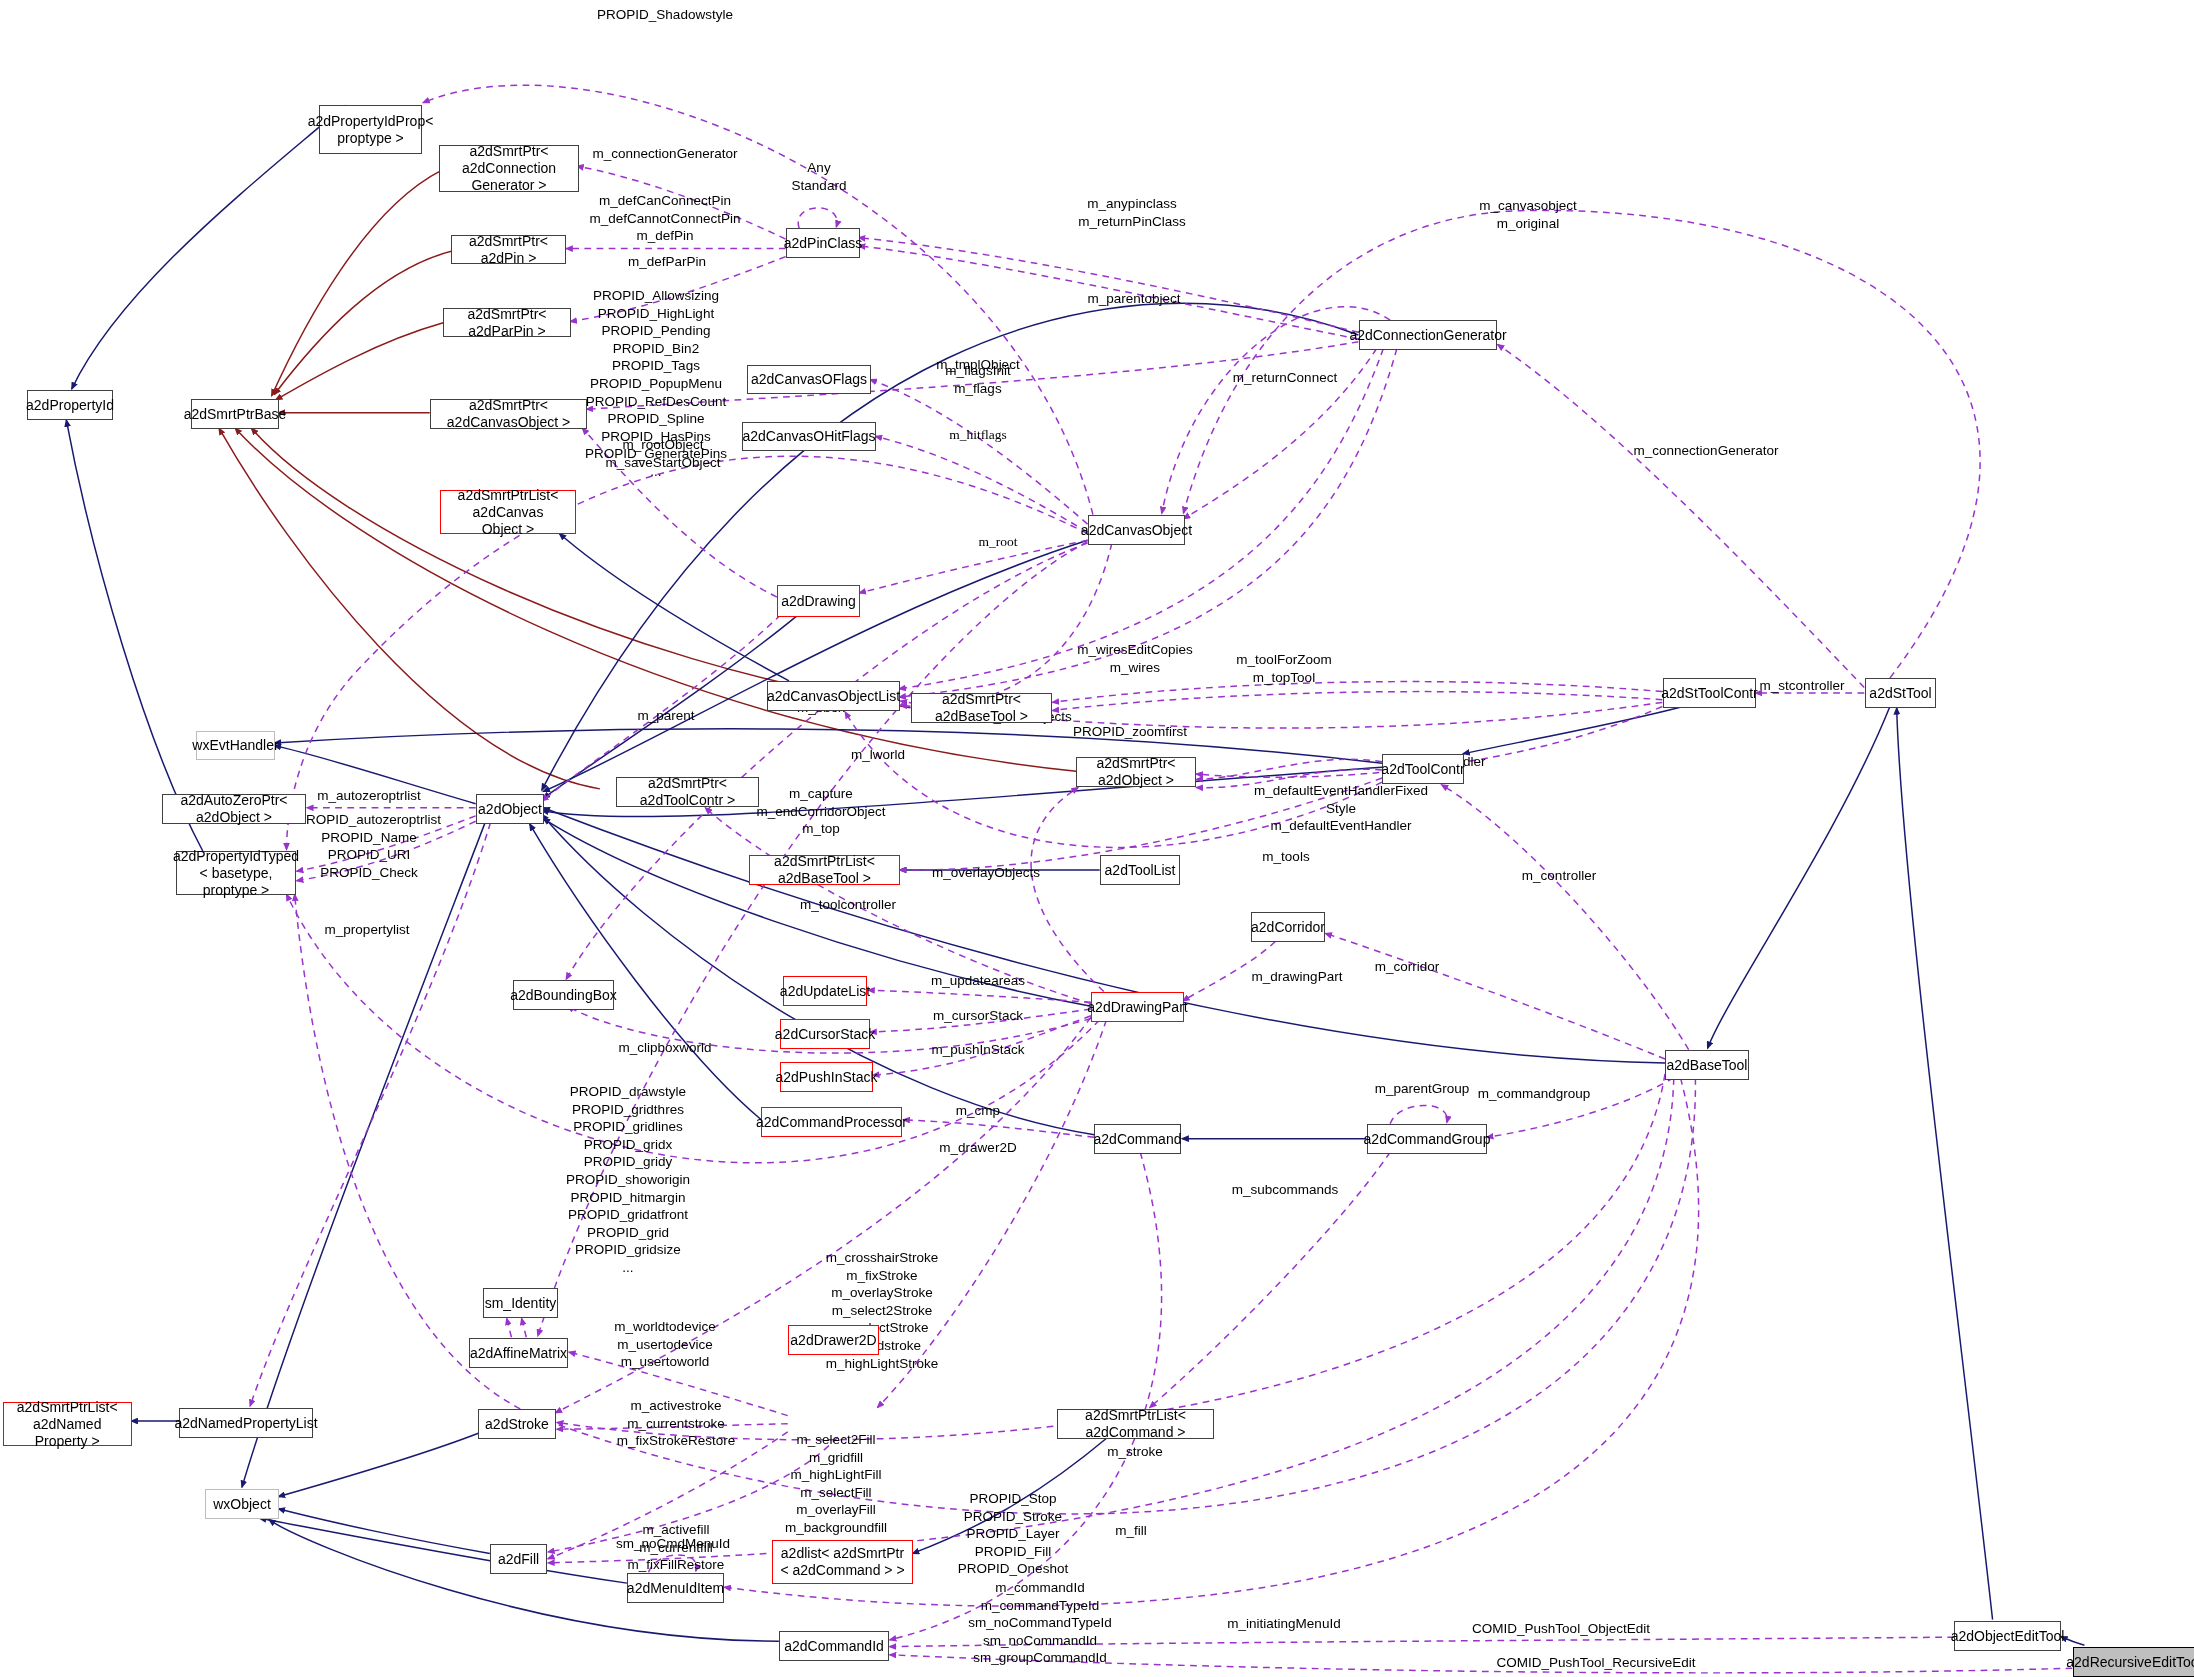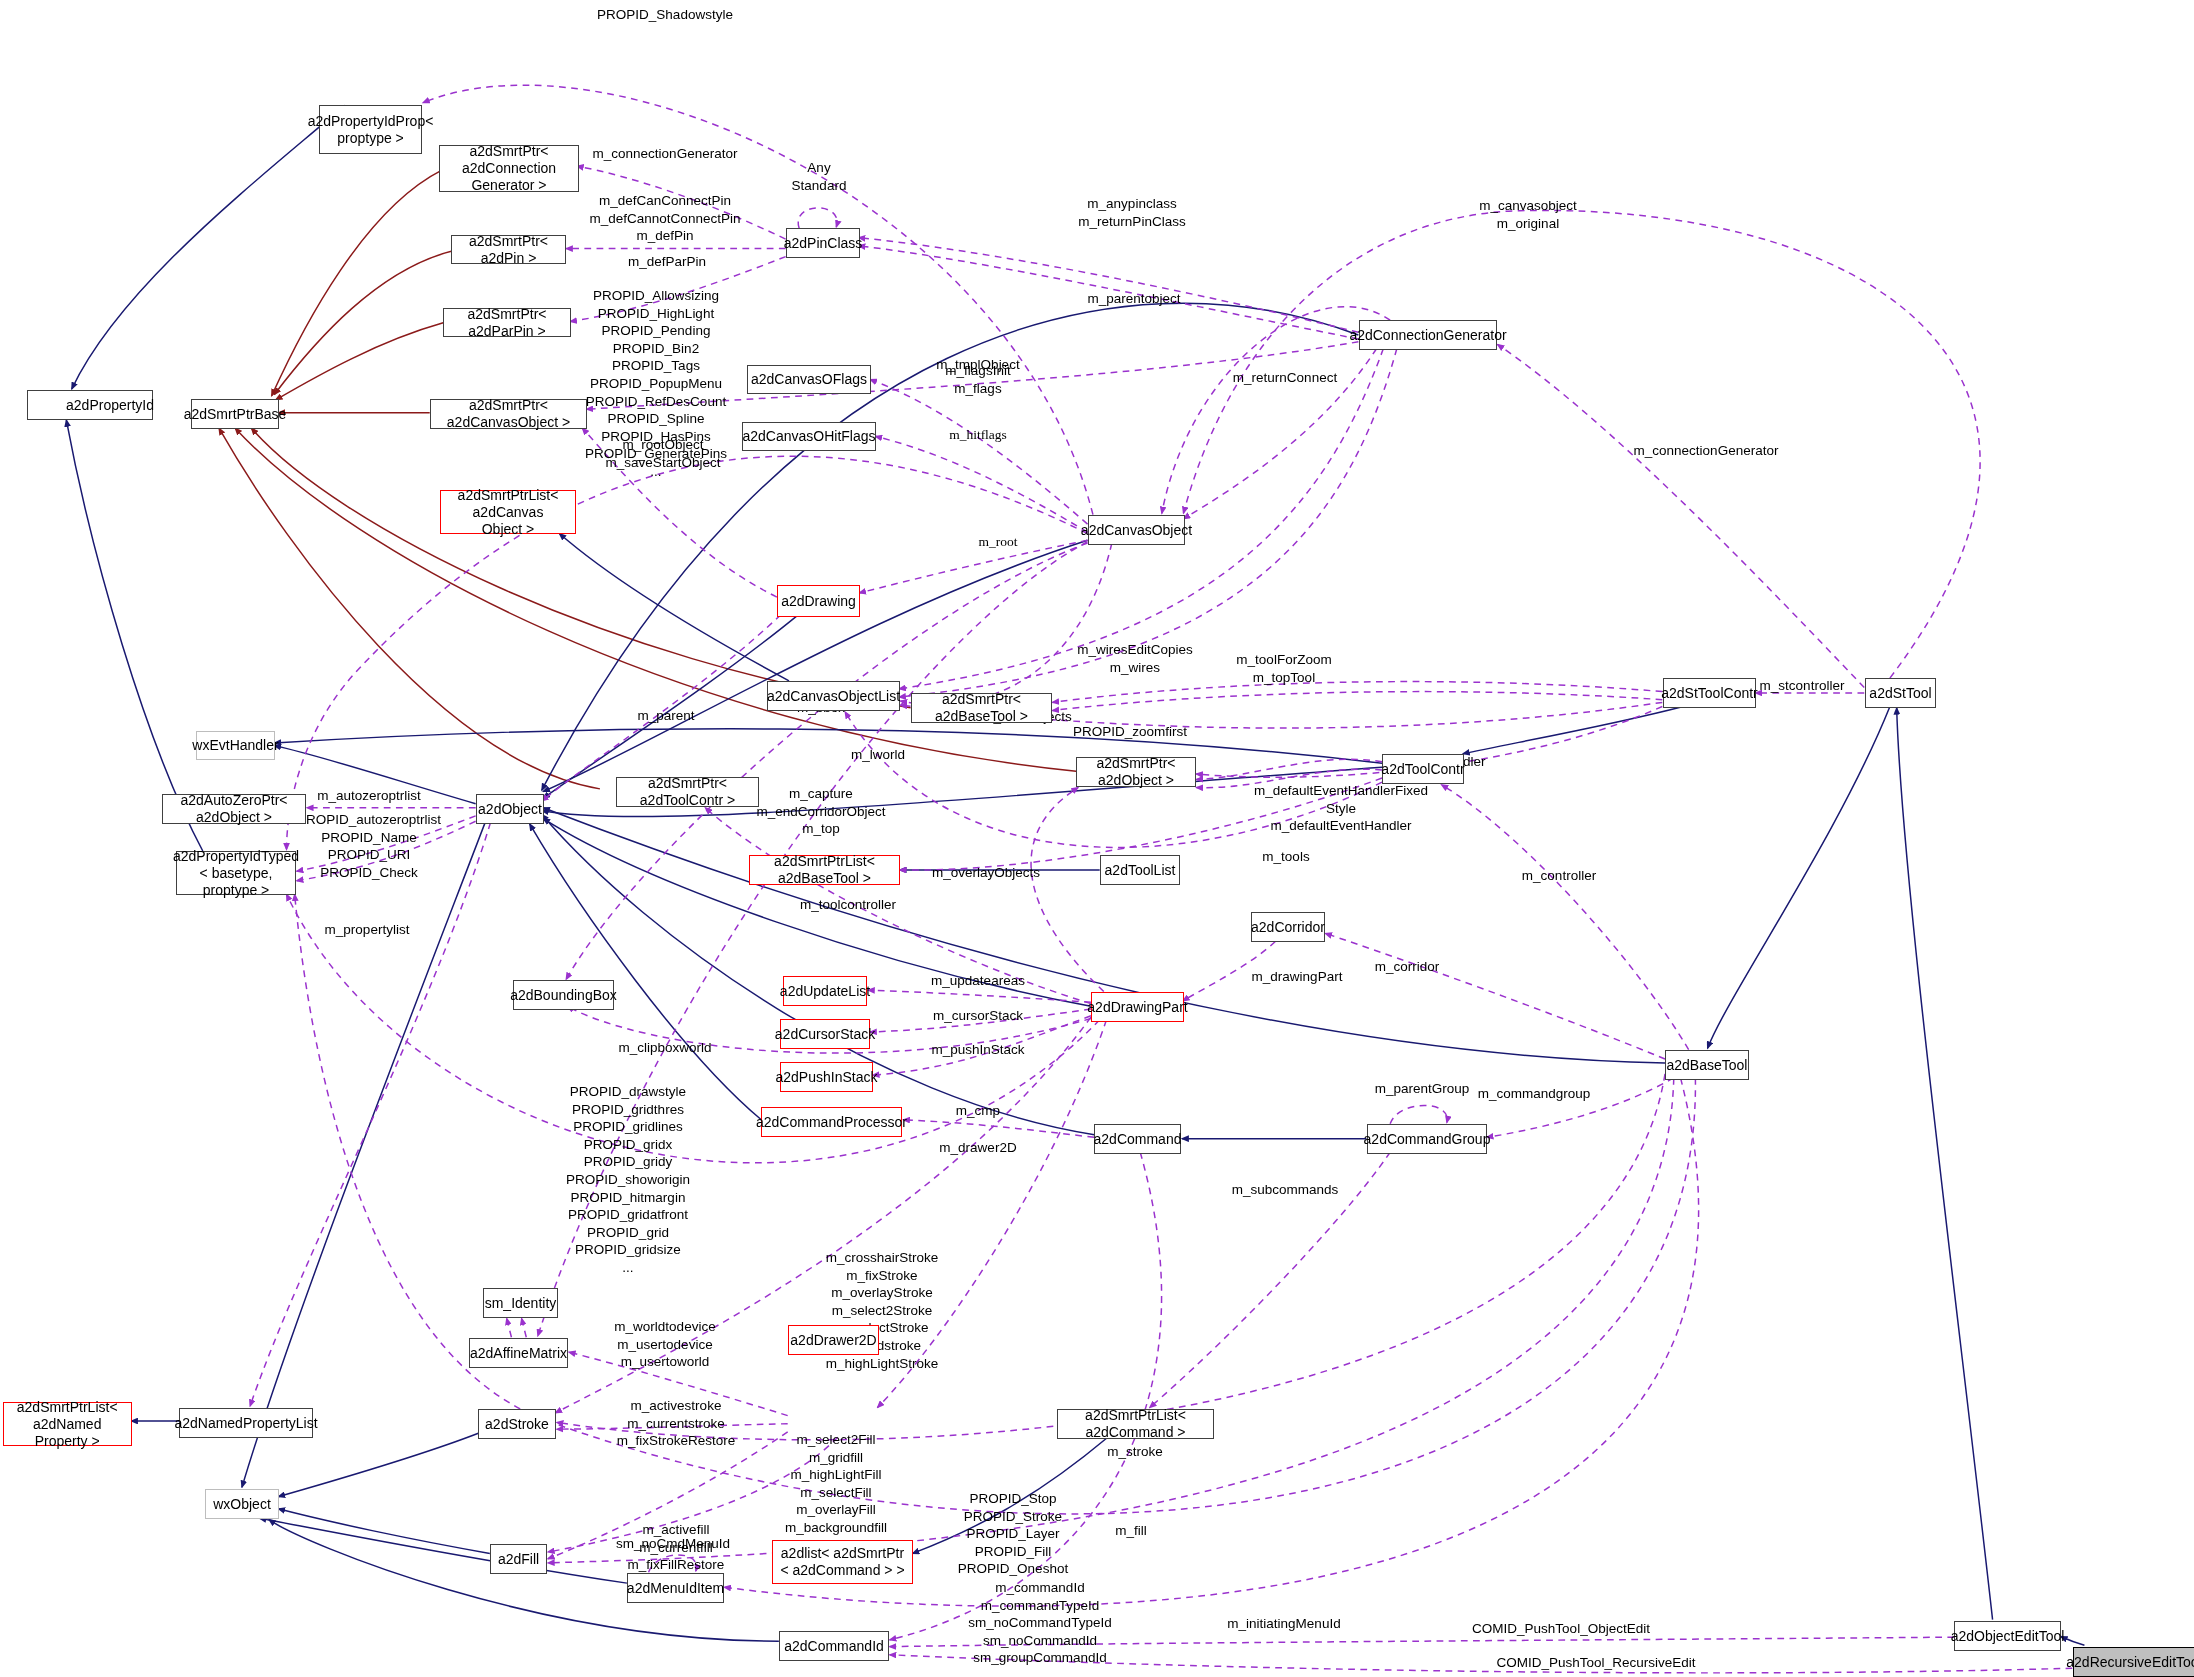--- a/index.html
+++ b/index.html
@@ -137,21 +137,21 @@
     </svg>
 <div class="node plain" style="left: 319px; top: 105px; width: 101px; height: 47px;">a2dPropertyIdProp&lt;
 proptype &gt;</div>
     <div class="node plain" style="left: 439px; top: 145px; width: 138px; height: 45px;">a2dSmrtPtr&lt; a2dConnection
 Generator &gt;</div>
     <div class="node plain" style="left: 451px; top: 235px; width: 113px; height: 27px;">a2dSmrtPtr&lt; a2dPin &gt;</div>
     <div class="node plain" style="left: 443px; top: 308px; width: 126px; height: 27px;">a2dSmrtPtr&lt; a2dParPin &gt;</div>
     <div class="node plain" style="left: 191px; top: 399px; width: 86px; height: 28px;">a2dSmrtPtrBase</div>
     <div class="node plain" style="left: 430px; top: 399px; width: 155px; height: 28px;">a2dSmrtPtr&lt; a2dCanvasObject &gt;</div>
     <div class="node plain" style="left: 786px; top: 228px; width: 72px; height: 28px;">a2dPinClass</div>
-    <div class="node plain" style="left: 27px; top: 390px; width: 84px; height: 28px; padding-left: 40px;">a2dPropertyId</div>
+    <div class="node plain" style="left: 27px; top: 390px; width: 84px; height: 28px;">a2dPropertyId</div>
     <div class="node plain" style="left: 747px; top: 365px; width: 122px; height: 27px;">a2dCanvasOFlags</div>
     <div class="node plain" style="left: 742px; top: 422px; width: 132px; height: 27px;">a2dCanvasOHitFlags</div>
     <div class="node plain" style="left: 1088px; top: 515px; width: 95px; height: 28px;">a2dCanvasObject</div>
     <div class="node red" style="left: 777px; top: 585px; width: 81px; height: 30px;">a2dDrawing</div>
     <div class="node red" style="left: 440px; top: 490px; width: 134px; height: 42px;">a2dSmrtPtrList&lt; a2dCanvas
 Object &gt;</div>
     <div class="node plain" style="left: 1359px; top: 320px; width: 136px; height: 28px;">a2dConnectionGenerator</div>
     <div class="node plain" style="left: 767px; top: 681px; width: 131px; height: 28px;">a2dCanvasObjectList</div>
     <div class="node plain" style="left: 911px; top: 693px; width: 139px; height: 28px;">a2dSmrtPtr&lt; a2dBaseTool &gt;</div>
     <div class="node plain" style="left: 1663px; top: 678px; width: 91px; height: 28px;">a2dStToolContr</div>

